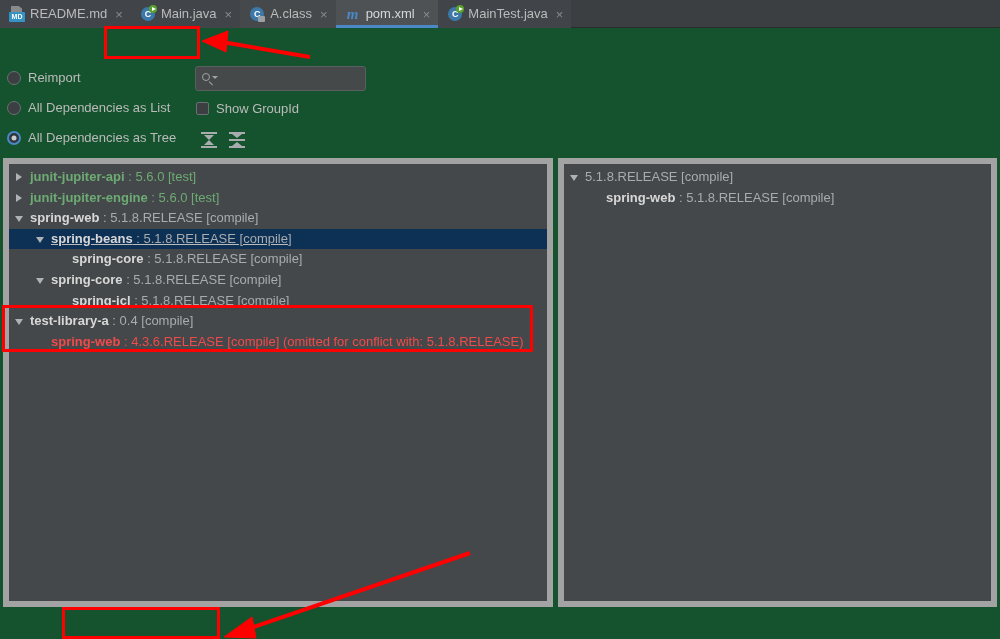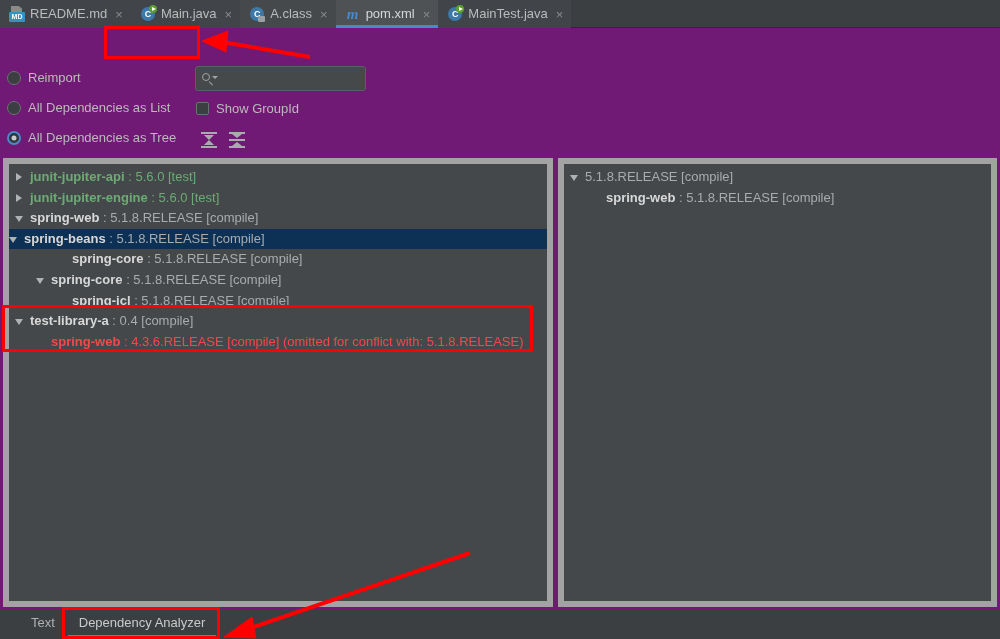--- a/index.html
+++ b/index.html
@@ -12,21 +12,21 @@
     height: 639px;
     overflow: hidden;
     font-family: "Liberation Sans", sans-serif;
     color: #bbbbbb;
     -webkit-font-smoothing: antialiased;
   }
   #app {
     position: relative;
     width: 1000px;
     height: 639px;
-    background: #701a75;
+    background: #14532d;
   }
 
   
   .tabbar {
     position: absolute;
     left: 0; top: 0;
     width: 1000px; height: 28px;
     background: #3c3f41;
     border-bottom: 1px solid #2b2b2b;
     display: flex;
@@ -460,40 +460,36 @@
       <span class="mid"></span>
       <span class="arr-u"></span>
       <span class="bar-b"></span>
   </div>
 
   <div class="panel" id="panel-left">
       <div style="padding-top: 3px;">
         <div class="tree-row" style="padding-left: 6px;"><span class="arrow right"></span><span class="nm c-test">junit-jupiter-api</span><span class="c-test"> : 5.6.0 [test]</span></div>
         <div class="tree-row" style="padding-left: 6px;"><span class="arrow right"></span><span class="nm c-test">junit-jupiter-engine</span><span class="c-test"> : 5.6.0 [test]</span></div>
         <div class="tree-row" style="padding-left: 6px;"><span class="arrow down"></span><span class="nm c-white">spring-web</span><span class="c-dim"> : 5.1.8.RELEASE [compile]</span></div>
-        <div class="tree-row selected" style=""><span class="arrow down"></span><span class="nm c-white">spring-beans</span><span class="c-dim"> : 5.1.8.RELEASE [compile]</span></div>
+        <div class="tree-row selected" style="padding-left: 27px; text-decoration: underline;"><span class="arrow down"></span><span class="nm c-white">spring-beans</span><span class="c-dim"> : 5.1.8.RELEASE [compile]</span></div>
         <div class="tree-row" style="padding-left: 48px;"><span class="arrow none"></span><span class="nm c-white">spring-core</span><span class="c-dim"> : 5.1.8.RELEASE [compile]</span></div>
         <div class="tree-row" style="padding-left: 27px;"><span class="arrow down"></span><span class="nm c-white">spring-core</span><span class="c-dim"> : 5.1.8.RELEASE [compile]</span></div>
         <div class="tree-row" style="padding-left: 48px;"><span class="arrow none"></span><span class="nm c-white">spring-jcl</span><span class="c-dim"> : 5.1.8.RELEASE [compile]</span></div>
         <div class="tree-row" style="padding-left: 6px;"><span class="arrow down"></span><span class="nm c-white">test-library-a</span><span class="c-dim"> : 0.4 [compile]</span></div>
         <div class="tree-row" style="padding-left: 27px;"><span class="arrow none"></span><span class="nm c-conflict">spring-web</span><span class="c-conflict"> : 4.3.6.RELEASE [compile] (omitted for conflict with: 5.1.8.RELEASE)</span></div>
       </div>
     </div>
 
   <div class="panel" id="panel-right">
       <div style="padding-top: 3px;">
         <div class="tree-row" style="padding-left: 6px;"><span class="arrow down"></span><span class="c-dim">5.1.8.RELEASE [compile]</span></div>
         <div class="tree-row" style="padding-left: 27px;"><span class="arrow none"></span><span class="nm c-white">spring-web</span><span class="c-dim"> : 5.1.8.RELEASE [compile]</span></div>
       </div>
     </div>
 
-  <div class="bottom-tabs">
-    <div class="btab" id="btab-text">Text</div>
-    <div class="btab" id="btab-dep">Dependency Analyzer</div>
-  </div>
 
   <div class="redbox" id="redbox-reimport"></div>
   <div class="redbox" id="redbox-conflict"></div>
   <div class="redbox" id="redbox-deptab"></div>
 
   <svg class="arrow-svg" viewBox="0 0 1000 639">
     <g fill="#ff0000" stroke="#ff0000">
       <line x1="310" y1="57" x2="222" y2="42" stroke-width="4"></line>
       <polygon points="202,41 228,31 226,52"></polygon>
       <line x1="470" y1="553" x2="245" y2="630" stroke-width="4"></line>

